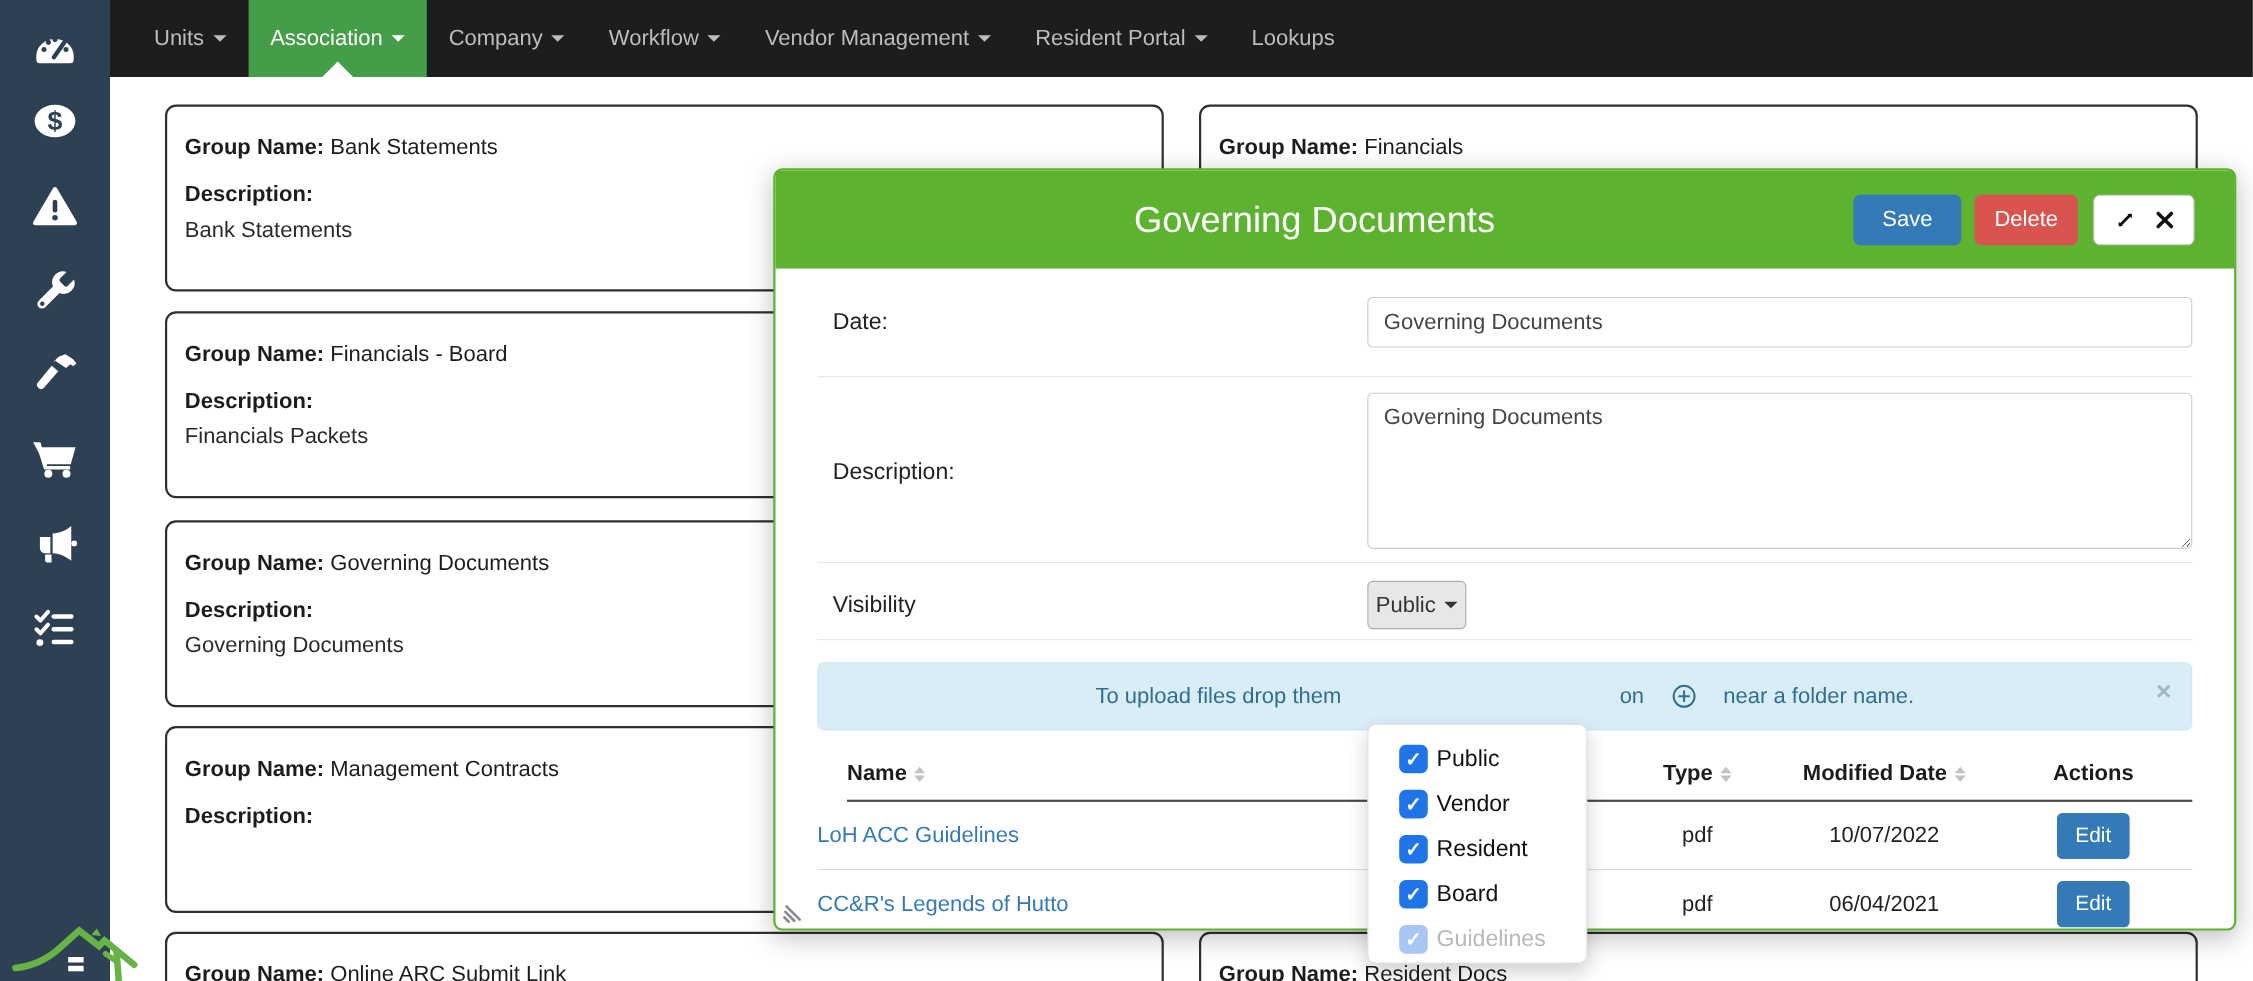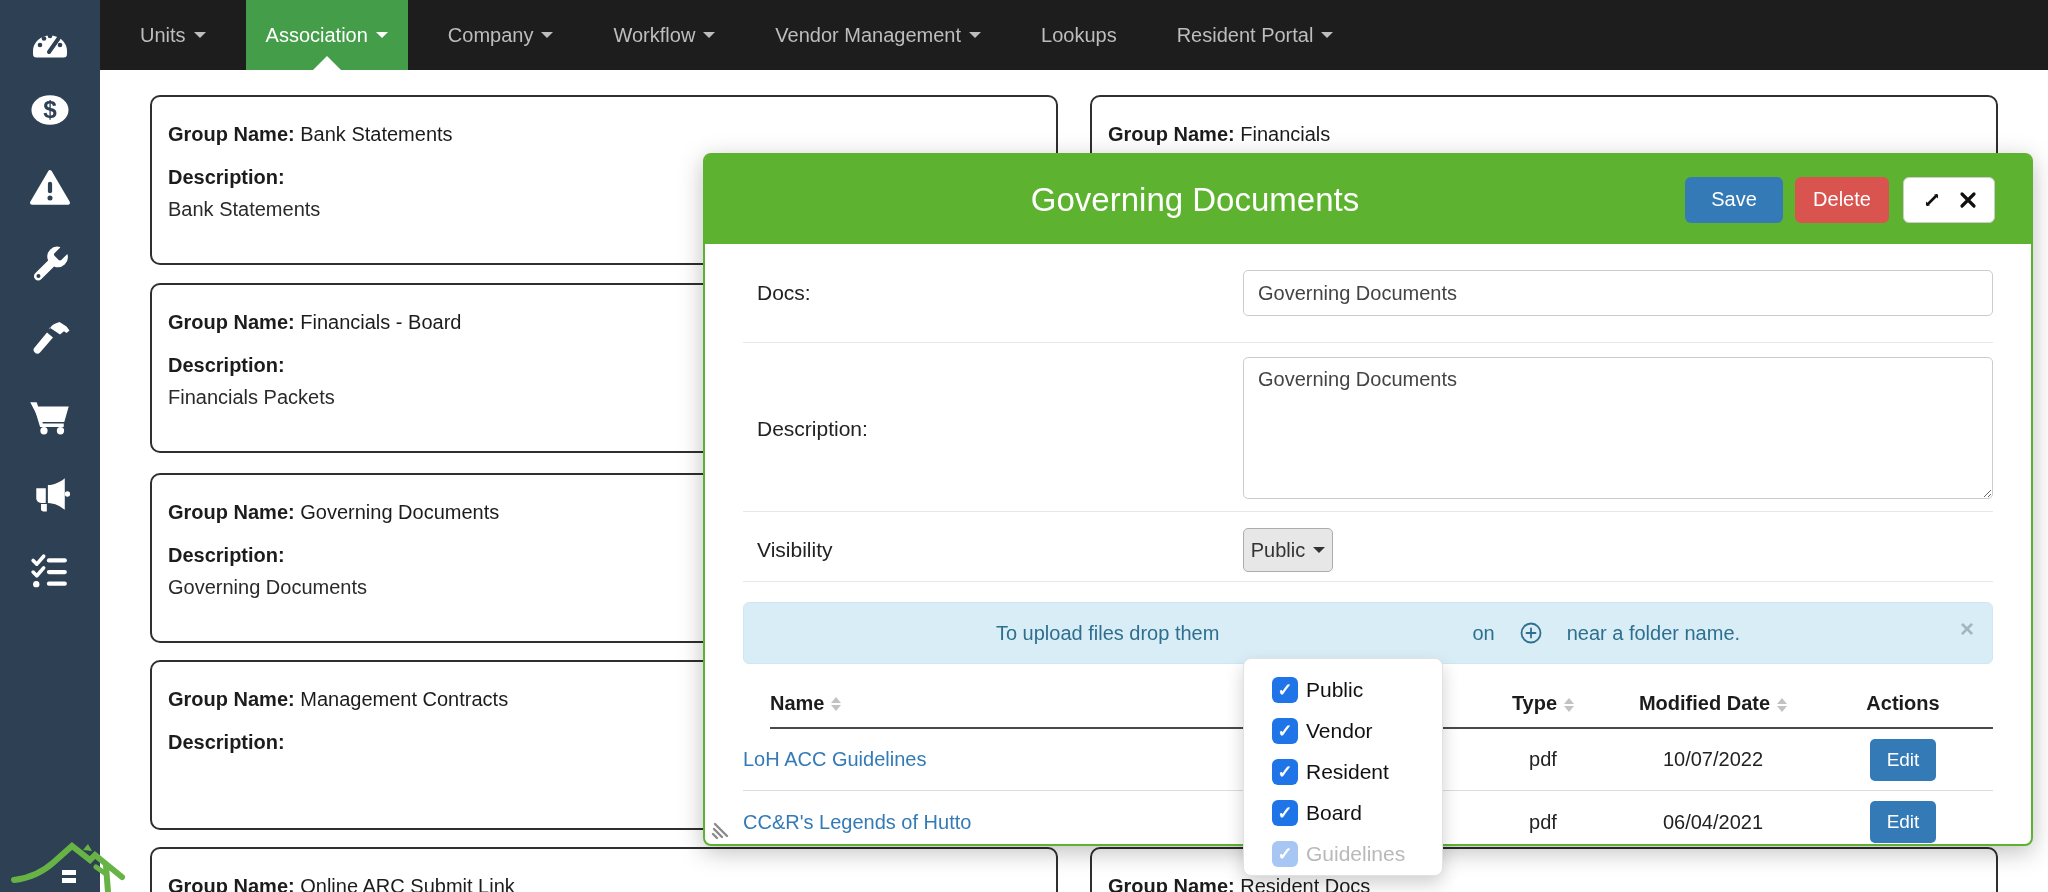--- a/index.html
+++ b/index.html
@@ -9,21 +9,21 @@
   
   .sidebar { position:absolute; left:0; top:0; width:100px; height:892px;
     background:#2e4053; z-index:6; }
   .side-item { position:absolute; left:0; width:100px; height:56px;
     display:flex; align-items:center; justify-content:center; cursor:pointer; }
   .side-item svg { display:block; }
   .brand-logo { position:absolute; left:10px; top:836px; width:140px; height:56px; z-index:7; }
 
   
   .topnav { position:absolute; left:100px; top:0; right:0; height:70px;
-    background:#1d1d1d; display:flex; align-items:stretch; padding-left:20px; z-index:5;gap:20px; }
+    background:#1d1d1d; display:flex; align-items:stretch; padding-left:20px; z-index:5; }
   .nav-item { display:flex; align-items:center; padding:0 20px; color:#bdbdbd;
     font-size:20px; cursor:pointer; position:relative; white-space:nowrap; }
   .nav-item .caret { margin-left:8px; width:0; height:0;
     border-left:6px solid transparent; border-right:6px solid transparent;
     border-top:6px solid #bdbdbd; }
   .nav-item.active { background:#449d48; color:#fff; }
   .nav-item.active .caret { border-top-color:#fff; }
   .nav-item.active::after { content:""; position:absolute; left:50%; bottom:0;
     transform:translateX(-50%); width:0; height:0;
     border-left:14px solid transparent; border-right:14px solid transparent;
@@ -204,25 +204,25 @@
   </div>
   <div class="nav-item">
     <span>Workflow</span>
     <span class="caret"></span>
   </div>
   <div class="nav-item">
     <span>Vendor Management</span>
     <span class="caret"></span>
   </div>
   <div class="nav-item">
+    <span>Resident Portal</span>
+    <span class="caret"></span>
+  </div>
+  <div class="nav-item">
     <span>Lookups</span>
-  </div>
-  <div class="nav-item">
-    <span>Resident Portal</span>
-    <span class="caret"></span>
   </div>
 </div>
 
 <div class="card" style="left:150px; top:95px;">
   <div class="row1"><span class="b">Group Name:</span> <span>Bank Statements</span></div>
   <div class="desc-label">Description:</div>
   <div class="desc-val">Bank Statements</div>
 </div>
 <div class="card" style="left:150px; top:283px;">
   <div class="row1"><span class="b">Group Name:</span> <span>Financials - Board</span></div>
@@ -264,21 +264,21 @@
       <span class="half">
         <svg width="18" height="18" viewBox="0 0 18 18">
           <path d="M3 3 L15 15 M15 3 L3 15" stroke="#111" stroke-width="3.2" stroke-linecap="round"></path>
         </svg>
       </span>
     </div>
   </div>
 
   <div class="modal-body">
     <div class="form-row row-name">
-      <div class="form-label">Docs:</div>
+      <div class="form-label">Date:</div>
       <input class="text-input" type="text" value="Governing Documents" style="">
     </div>
 
     <div class="form-row row-desc">
       <div class="form-label" style="padding-top:60px">Description:</div>
       <textarea class="text-area" style="">Governing Documents</textarea>
     </div>
 
     <div class="form-row row-vis">
       <div class="form-label" style="padding-top:10px">Visibility</div>

